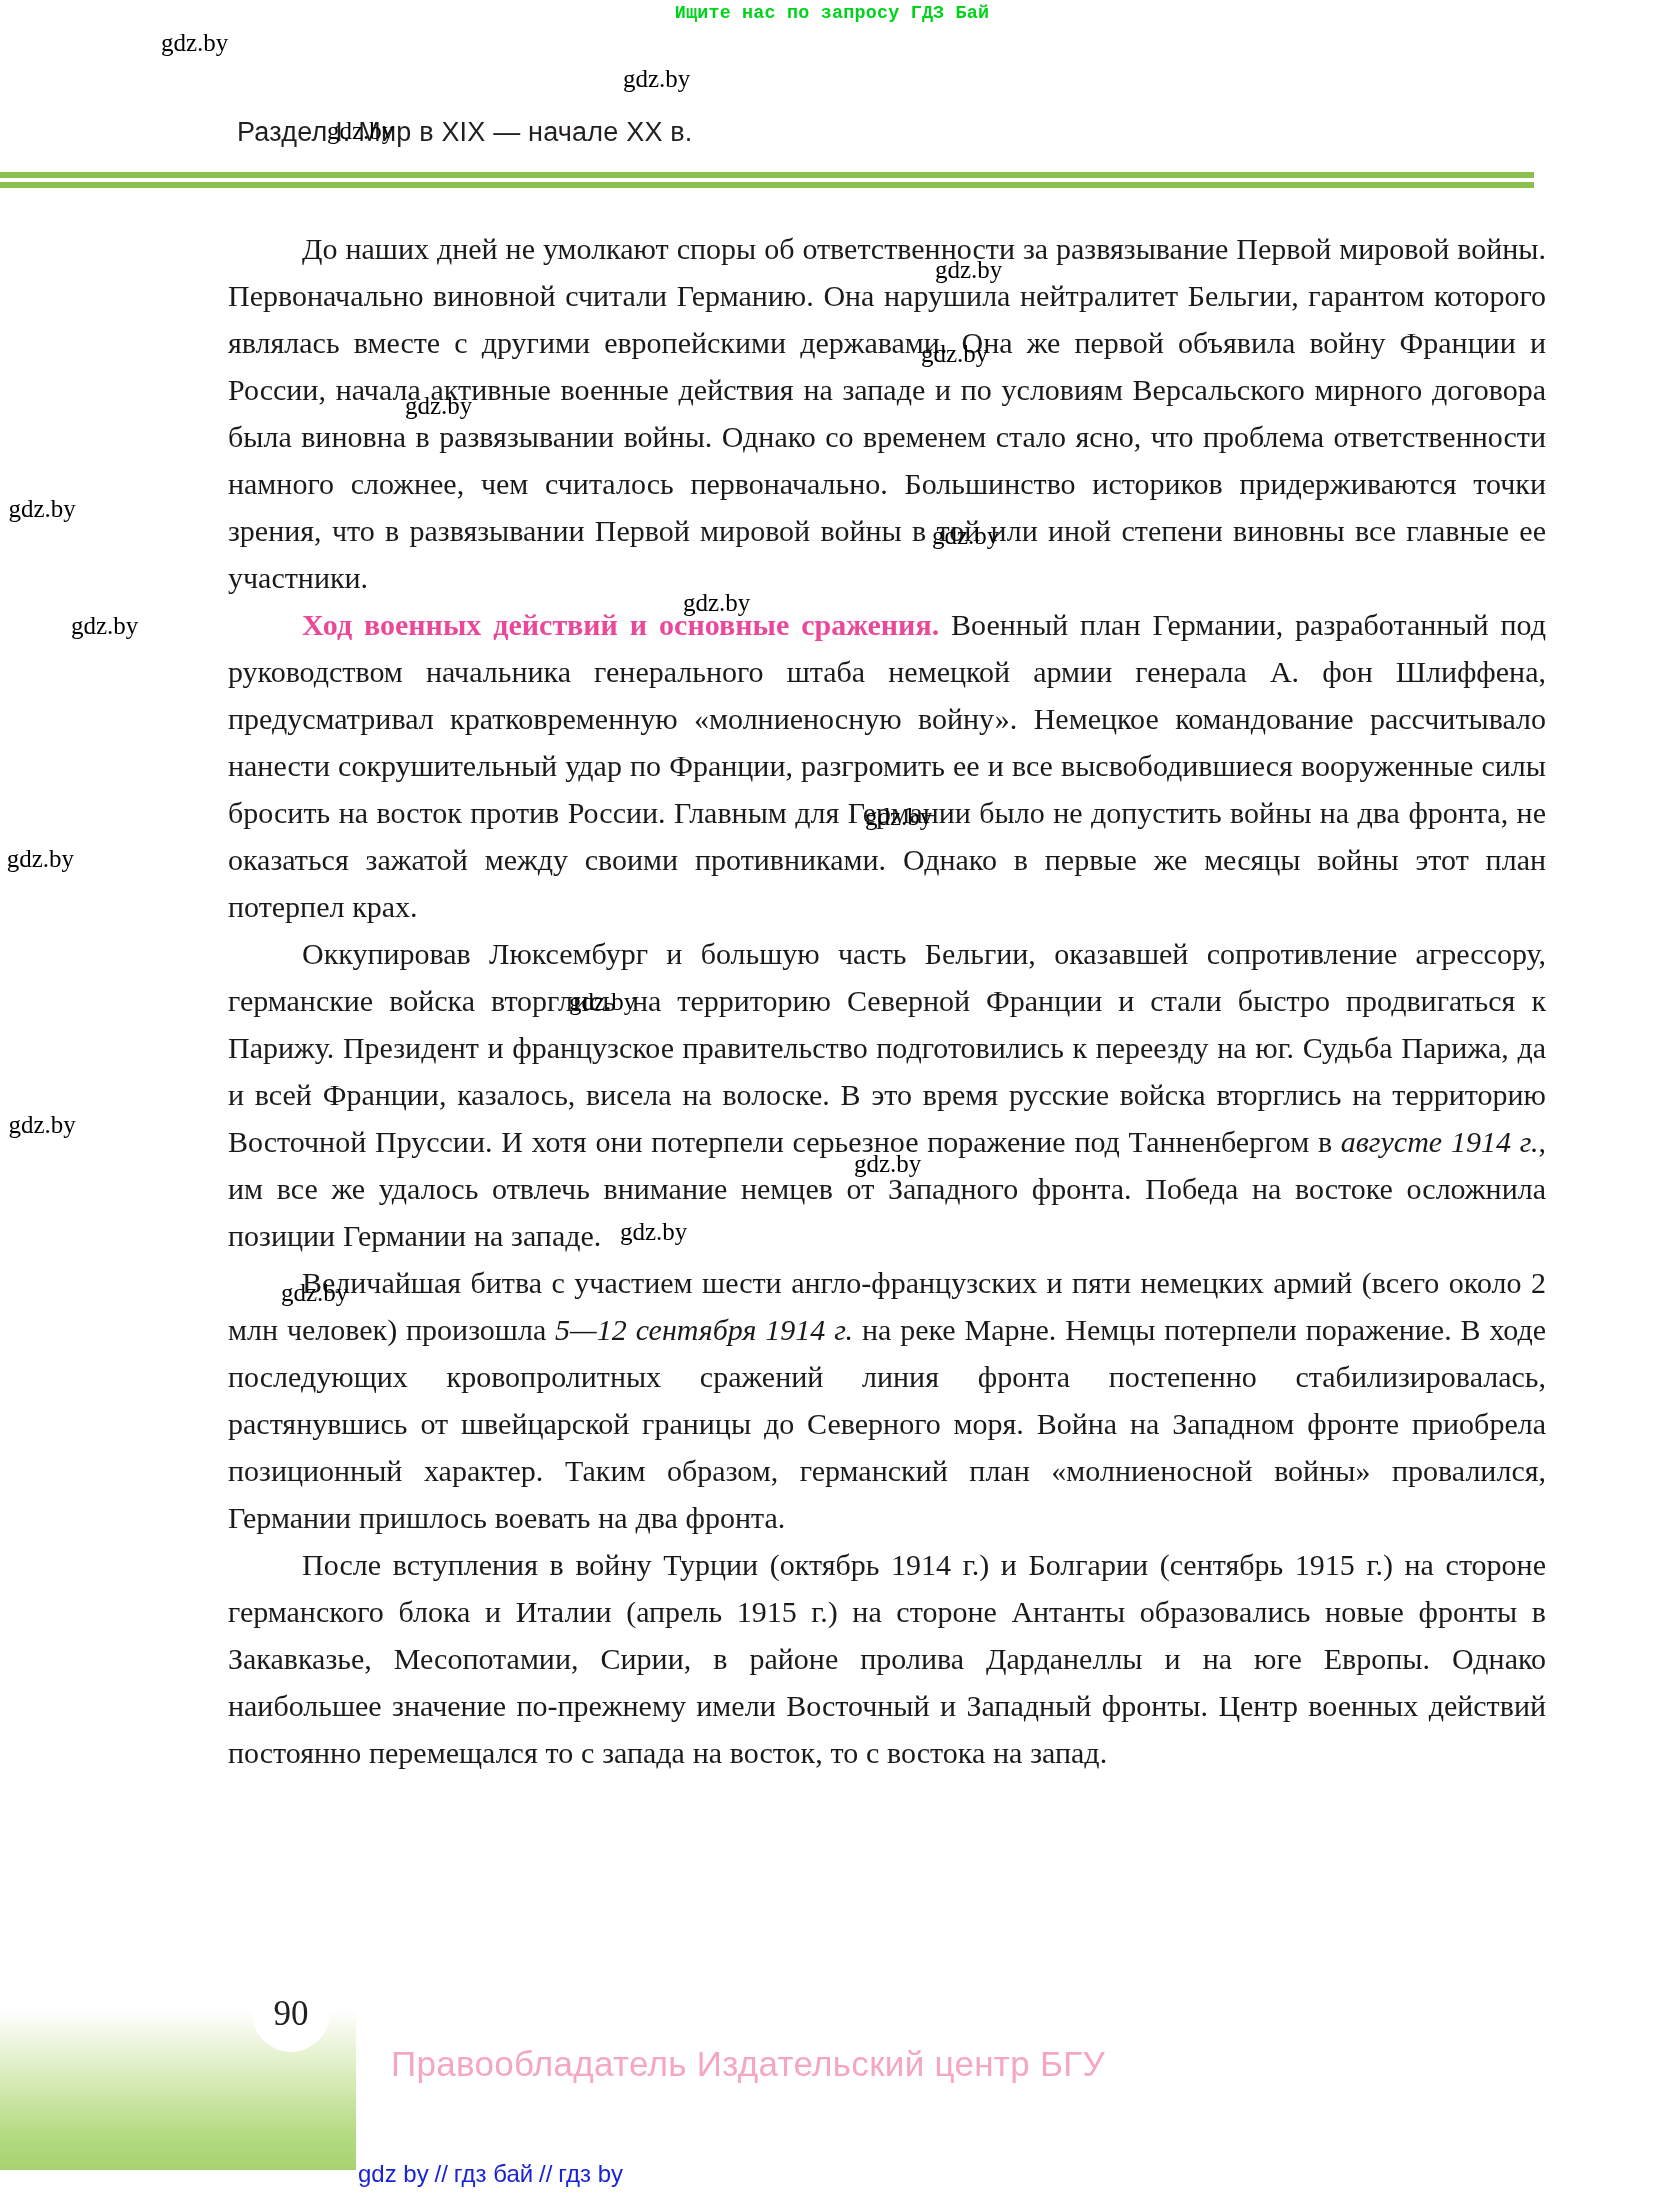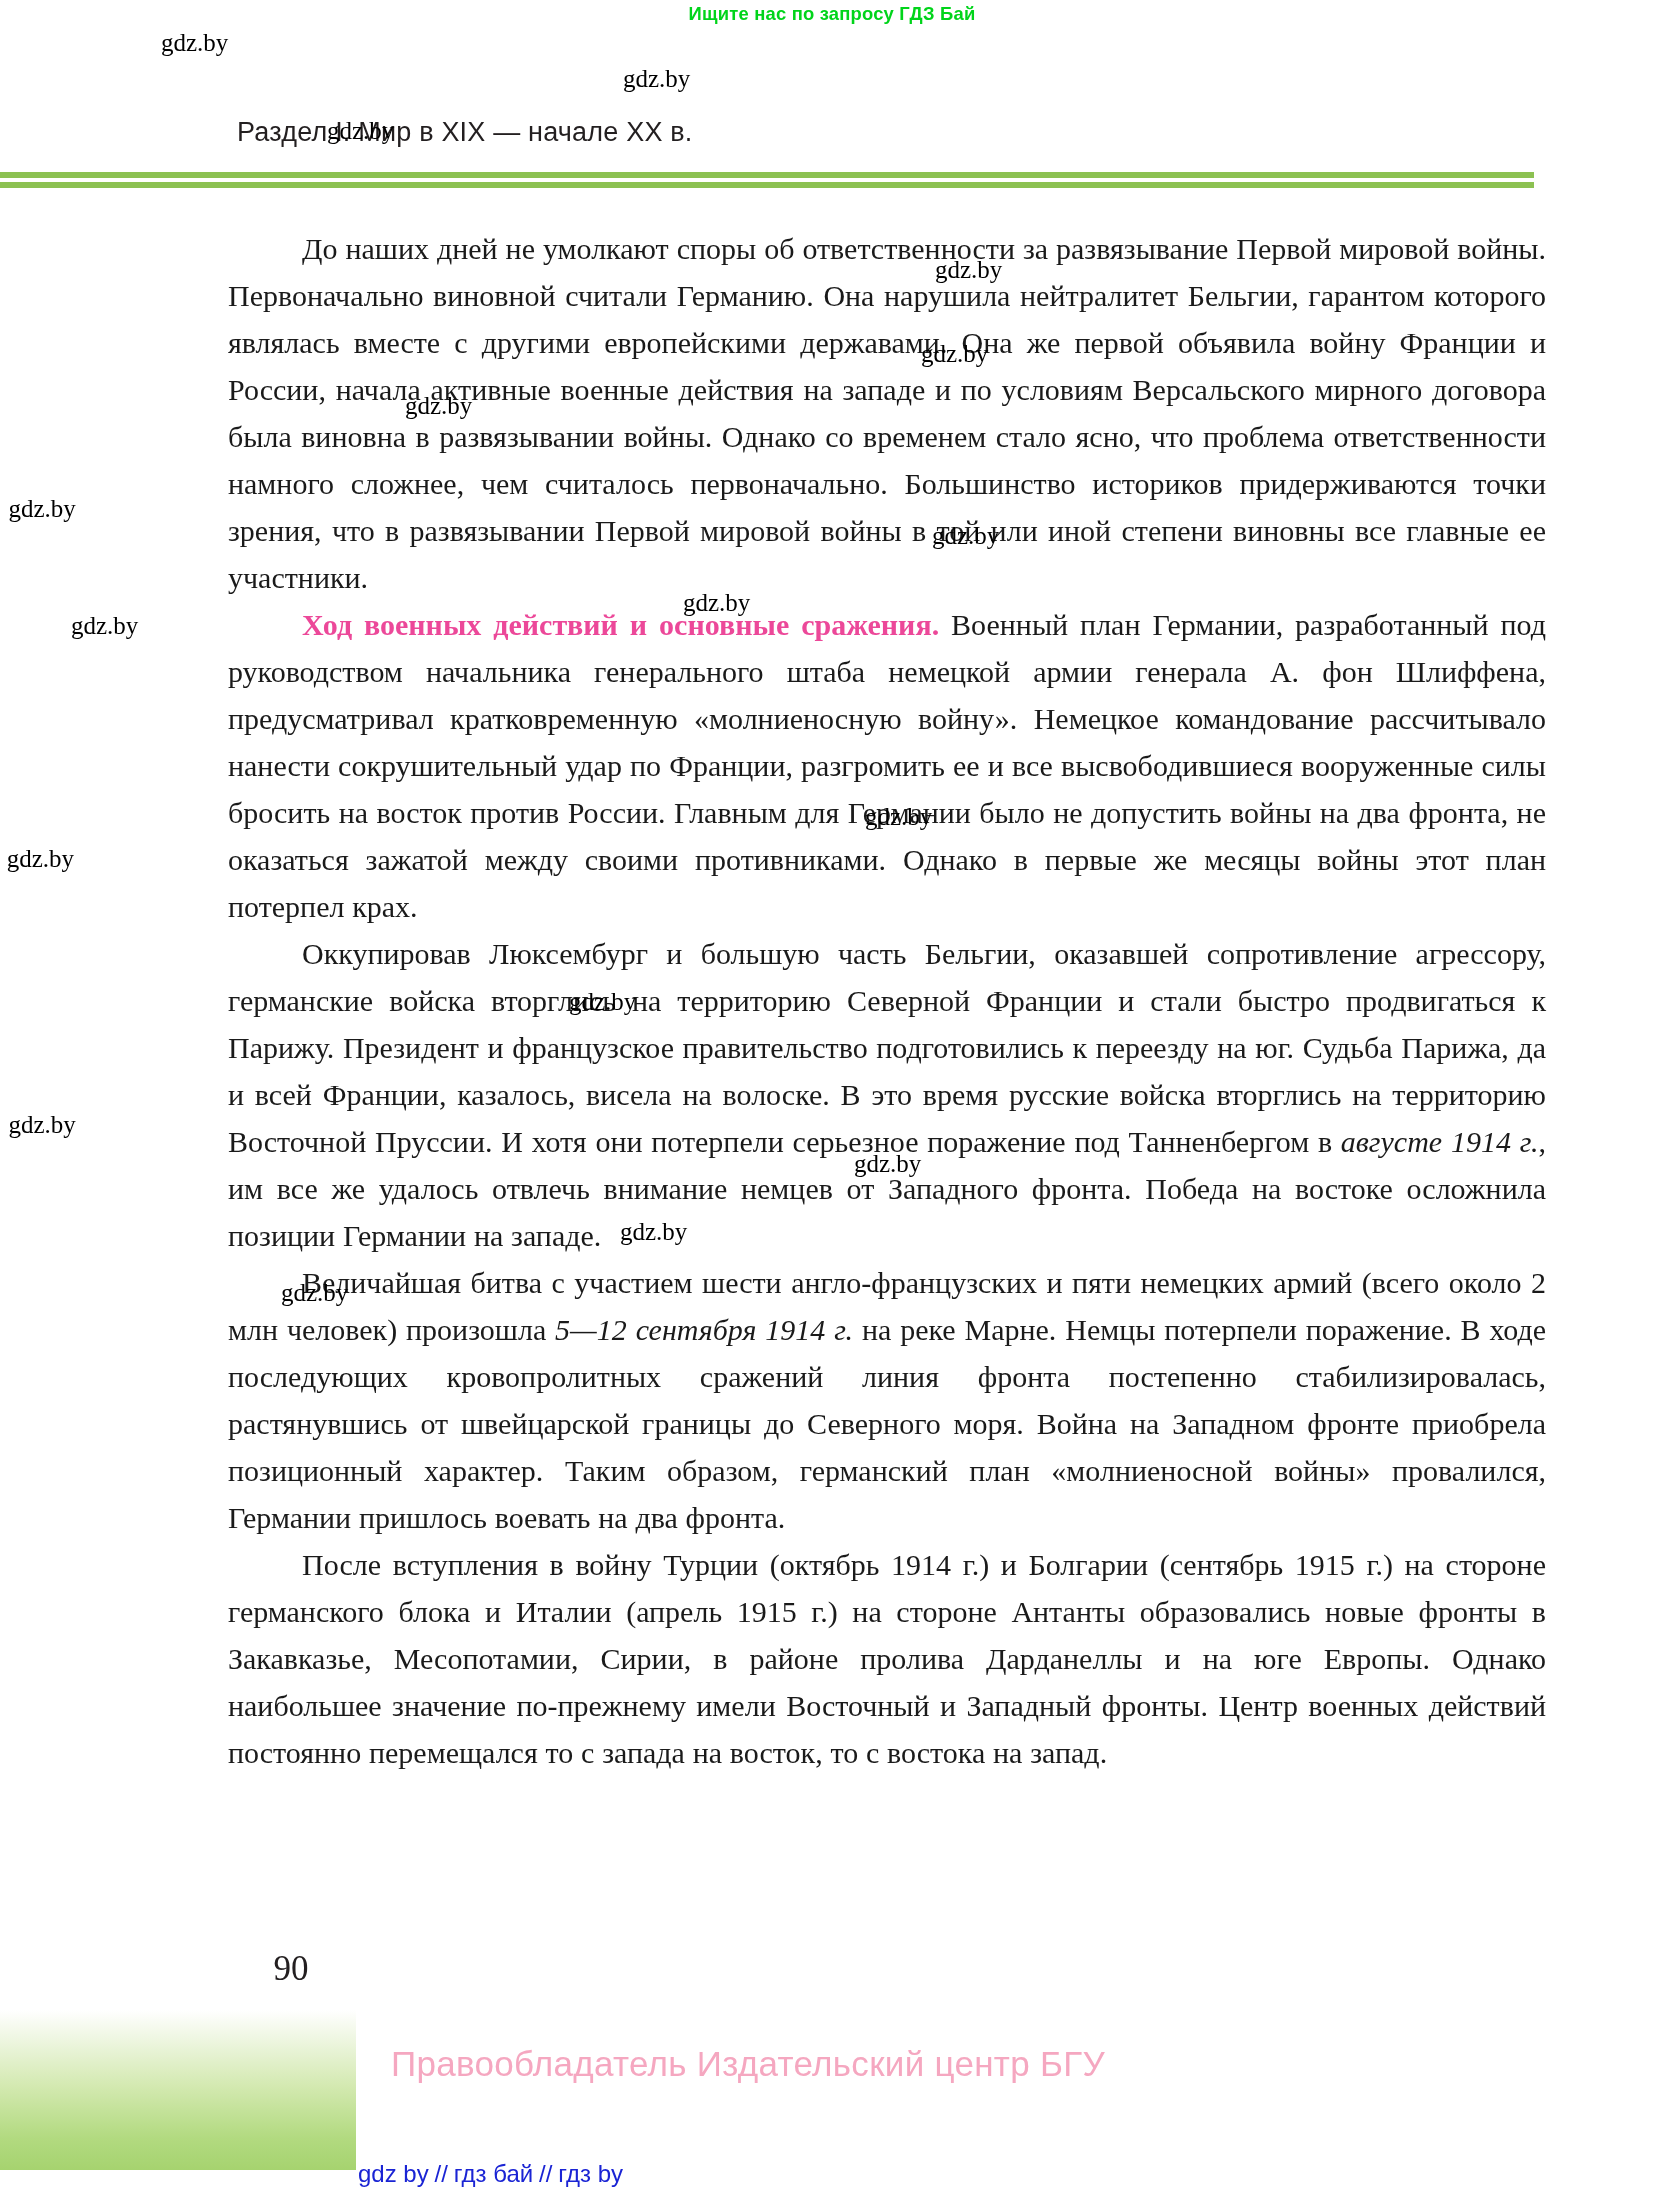--- a/index.html
+++ b/index.html
@@ -15,21 +15,21 @@
     overflow: hidden;
   }
 
   
   .promo-banner {
     position: absolute;
     top: 3.4px;
     left: 0;
     width: 1664px;
     text-align: center;
-    font-family: Liberation Sans, sans-serif;
+    font-family: Liberation Mono, monospace;
     font-size: 18.4px;
     font-weight: bold;
     color: #00d41a;
     letter-spacing: 0.2px;
   }
 
   
   .running-head {
     position: absolute;
     top: 117px;
@@ -96,21 +96,21 @@
     position: absolute;
     left: 0;
     top: 2010px;
     width: 356px;
     height: 160px;
     background: linear-gradient(to bottom, #ffffff 0%, #f2f8e8 14%, #d3e9b0 48%, #b2da80 80%, #a6d36f 100%);
   }
   .page-badge-circle {
     position: absolute;
     left: 252px;
-    top: 1929px;
+    top: 1974px;
     width: 78px;
     height: 78px;
     border-radius: 50%;
     background: #ffffff;
     display: flex;
     align-items: center;
     justify-content: center;
   }
   .page-badge-num {
     font-family: "Liberation Serif", serif;

